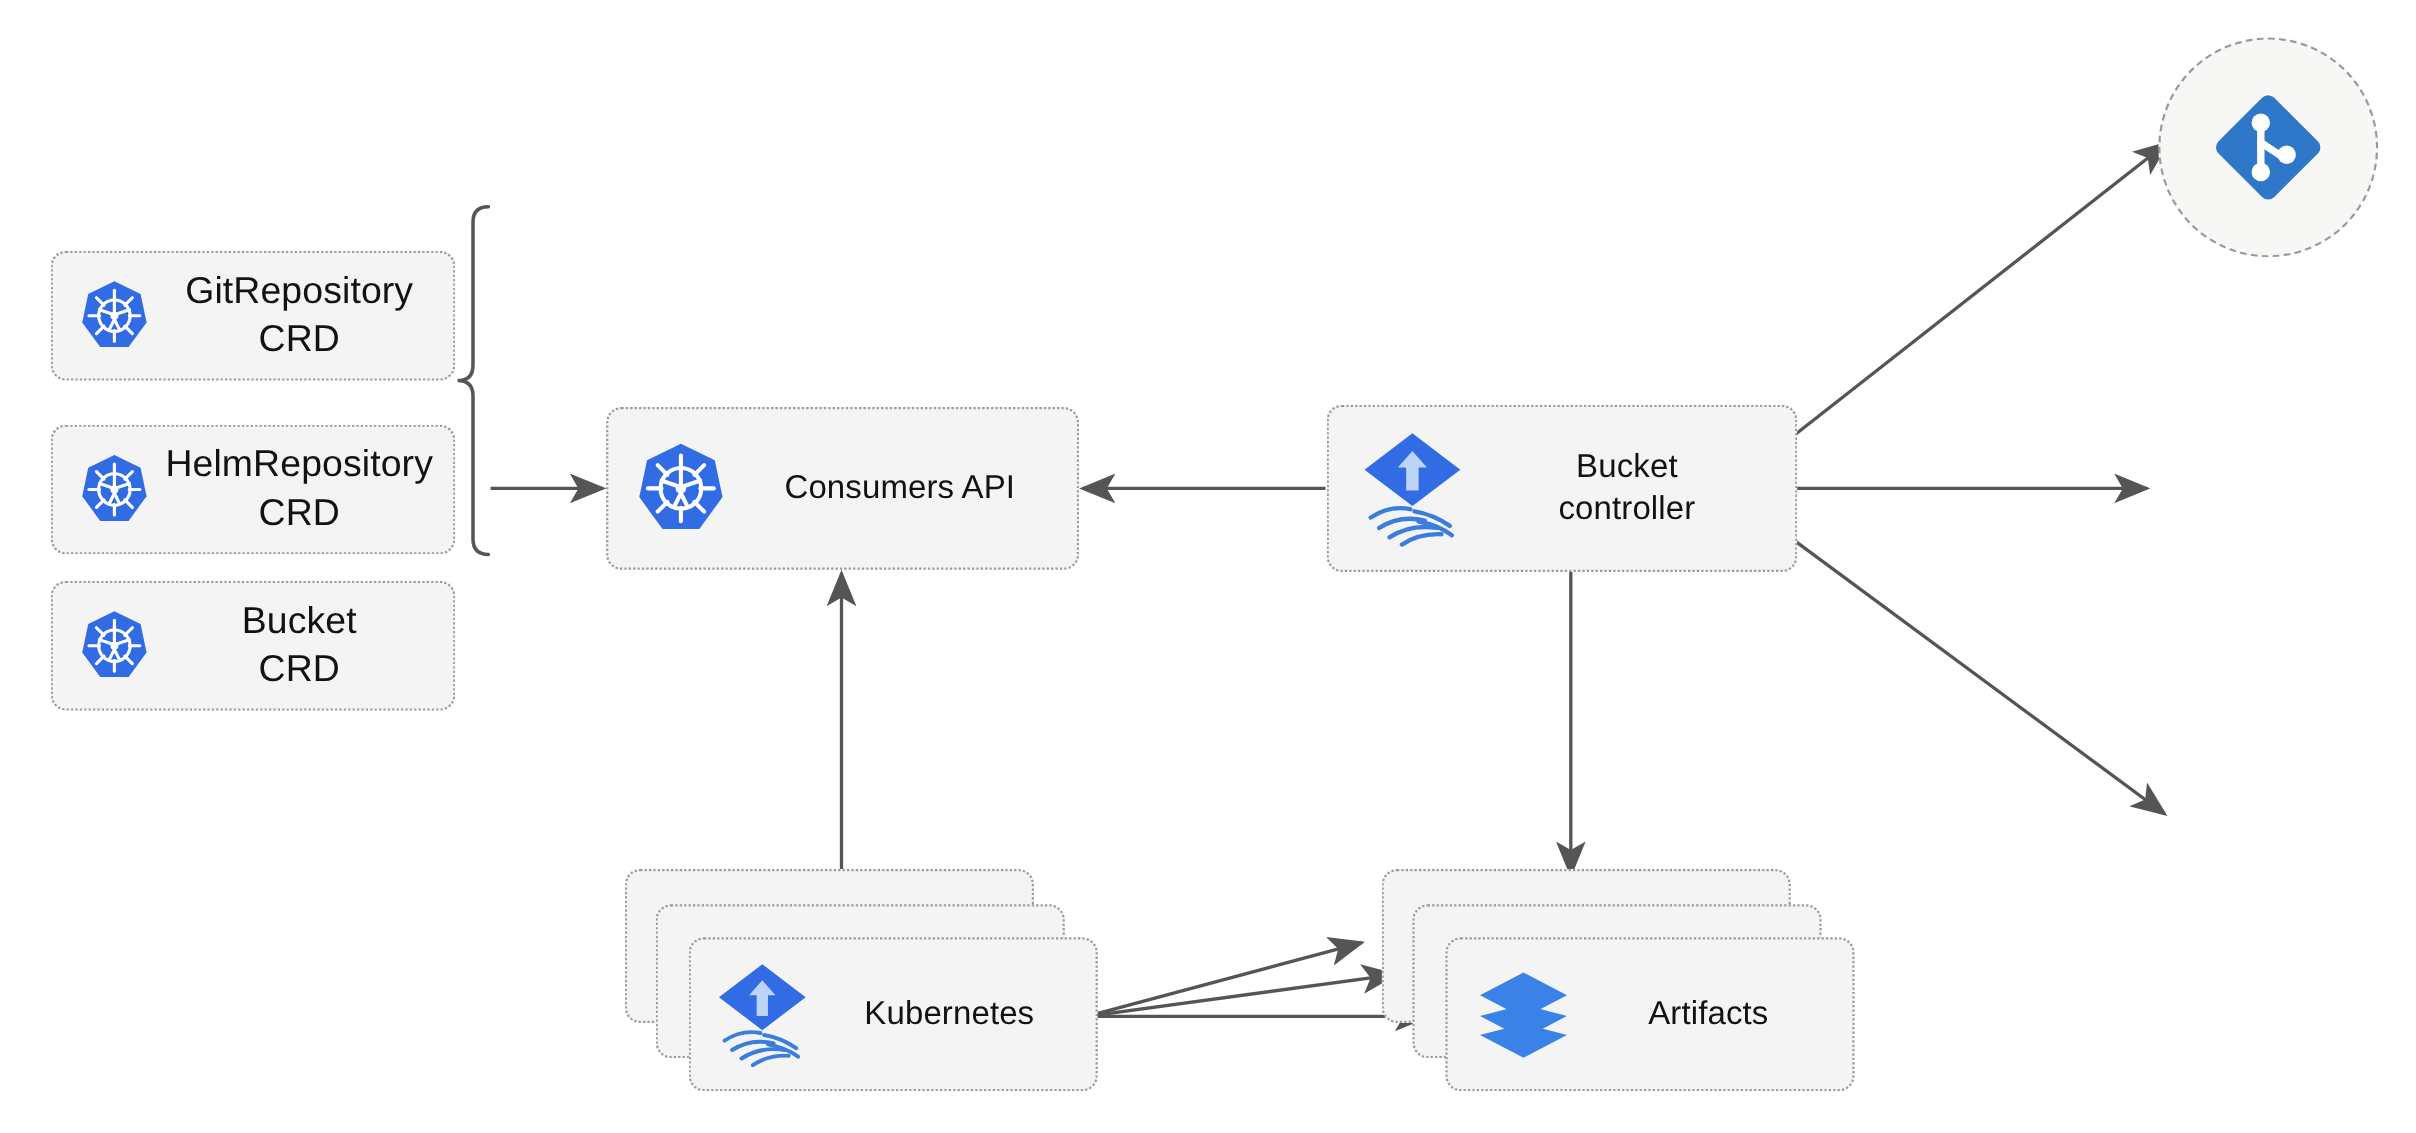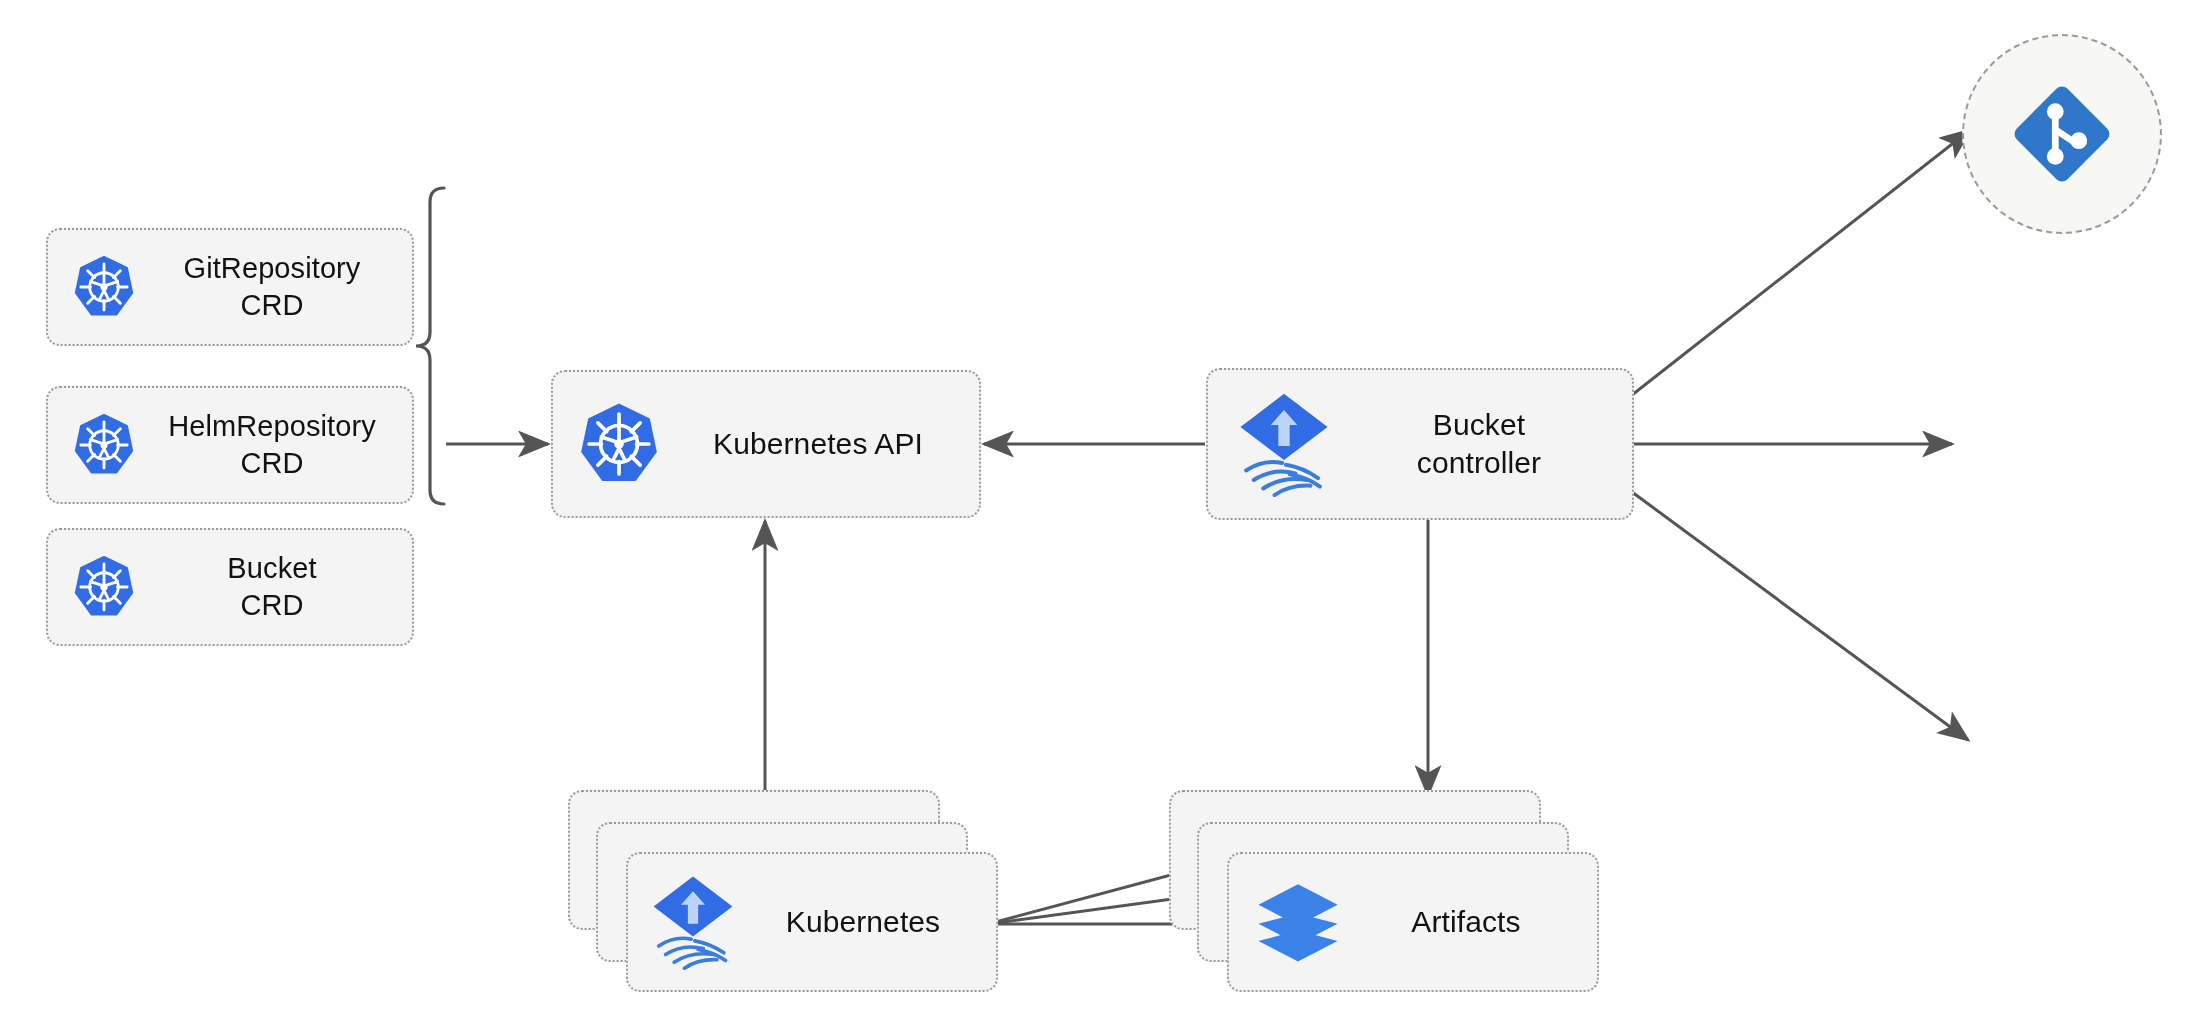--- a/index.html
+++ b/index.html
@@ -53,21 +53,21 @@
     letter-spacing: 0.1px;
     white-space: pre-line;
     padding-right: 6px;
   }
   .crd-box {
     width: 368px;
     height: 118px;
     padding-left: 22px;
   }
   .crd-box .node-label {
-    font-size: 29px;
+    font-size: 34px;
   }
   .circle-node {
     position: absolute;
     box-sizing: border-box;
     border: 2px dashed #9a9a9a;
     border-radius: 50%;
     background: #f7f7f5;
     display: flex;
     align-items: center;
     justify-content: center;
@@ -212,21 +212,21 @@
           <line x1="74" y1="26" x2="64" y2="36"></line>
           <line x1="36" y1="64" x2="26" y2="74"></line>
           <line x1="50" y1="29" x2="50" y2="45"></line>
           <line x1="50" y1="55" x2="43" y2="69"></line>
           <line x1="50" y1="55" x2="57" y2="69"></line>
           <line x1="45" y1="47" x2="30" y2="42"></line>
           <line x1="55" y1="47" x2="70" y2="42"></line>
         </g>
       </svg>
     </span>
-    <span class="node-label">Kubernetes API</span>
+    <span class="node-label">Consumers API</span>
   </div>
 
   <div class="node" style="left:1206px; top:368px; width:428px; height:152px; padding-left:28px;">
     <span class="node-icon">
       <svg class="icon" width="96" height="106" viewBox="0 0 100 112" aria-hidden="true">
         <polygon points="50,3 96,38 50,73 4,38" fill="#326ce5"></polygon>
         <g>
           <path d="M50,20 L64,36 L56,36 L56,58 L44,58 L44,36 L36,36 Z" fill="#bcd4f7"></path>
         </g>
         <g stroke="#3b7ddd" stroke-width="4.2" fill="none" stroke-linecap="round">
@@ -258,21 +258,21 @@
             <path d="M40,110 q16,-11 38,-10"></path>
             <path d="M52,78 q18,3 34,14"></path>
             <path d="M56,88 q18,3 32,13"></path>
           </g>
         </svg>
       </span>
       <span class="node-label">Kubernetes</span>
     </div>
   </div>
 
-  <div class="stack-wrap" style="left:1169px; top:790px; width:400px; height:200px;">
+  <div class="stack-wrap" style="left:1256px; top:790px; width:400px; height:200px;">
     <div class="node ghost" style="left:0px; top:0px; width:372px; height:140px;"></div>
     <div class="node ghost" style="left:28px; top:32px; width:372px; height:140px;"></div>
     <div class="node" style="left:58px; top:62px; width:372px; height:140px; padding-left:26px;">
       <span class="node-icon">
         <svg class="icon" width="86" height="86" viewBox="0 0 100 100" aria-hidden="true">
           <polygon points="50,6 96,30 50,54 4,30" fill="#3b82e8"></polygon>
           <polygon points="50,40 96,52 50,76 4,52" fill="#3b82e8"></polygon>
           <polygon points="50,60 96,72 50,96 4,72" fill="#3b82e8"></polygon>
         </svg>
       </span>

